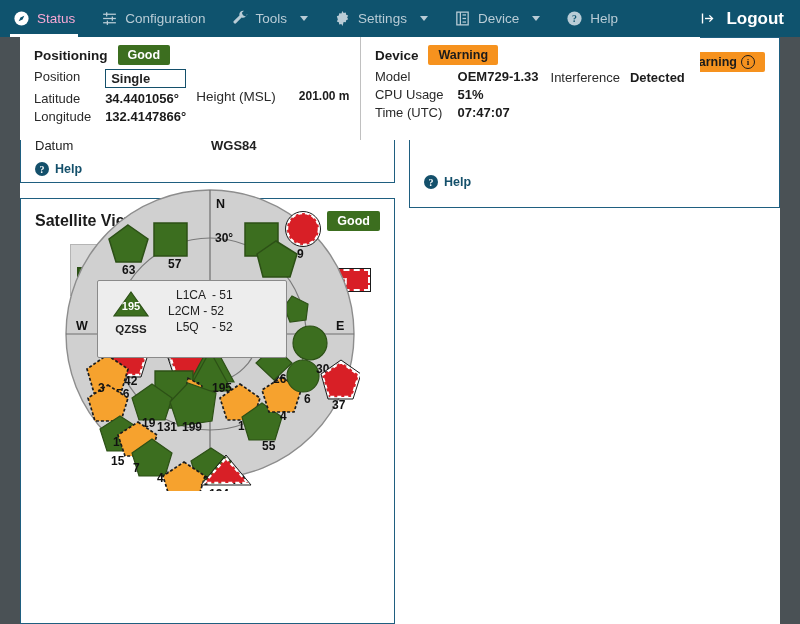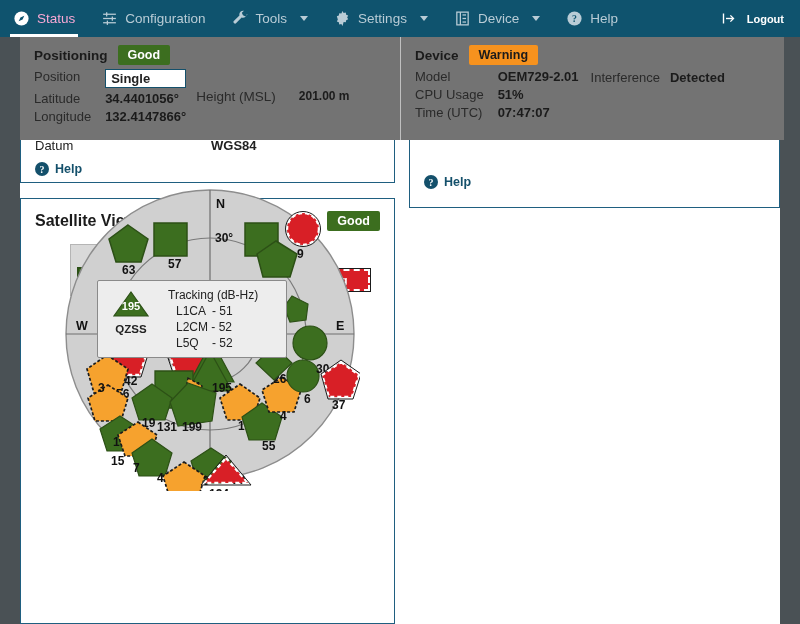--- a/index.html
+++ b/index.html
@@ -24,21 +24,21 @@
   .nav-item.active::after{
     content:"";position:absolute;left:10px;right:10px;bottom:0;height:3px;background:#ffffff;
   }
   .nav-item .caret{
     width:0;height:0;border-left:4px solid transparent;border-right:4px solid transparent;
     border-top:5px solid #b9ccd6;margin-left:6px;
   }
   .nav-spacer{flex:1;}
   .nav-logout{
     display:flex;align-items:center;gap:11px;color:#fff;font-weight:bold;
-    font-size:11px;padding:0 16px 0 10px;height:37px;cursor:pointer;
+    font-size:17px;padding:0 16px 0 10px;height:37px;cursor:pointer;
   }
   .ico{display:inline-flex;align-items:center;justify-content:center;}
   .ico svg{display:block;}
 
   
   .page{
     position:absolute;left:20px;top:37px;width:760px;height:587px;
     background:#ffffff;overflow:hidden;
   }
 
@@ -71,22 +71,22 @@
   .badge.good{background:#3c6e1f;}
   .badge.warn{background:#f6921e;color:#1b1b1b;}
   .badge .info-ico{
     width:12px;height:12px;border-radius:50%;border:1.4px solid #1b1b1b;
     display:inline-flex;align-items:center;justify-content:center;
     font-size:9px;font-weight:bold;font-family:"Liberation Serif",serif;
   }
 
   
   .summary{
-    position:absolute;left:20px;top:37px;width:764px;height:103px;
-    background:#737373;display:flex;z-index:40;box-sizing:border-box;
+    position:absolute;left:20px;top:37px;width:680px;height:103px;
+    background:#ffffff;display:flex;z-index:40;box-sizing:border-box;
   }
   .summary-col{padding:8px 0 0 14px;box-sizing:border-box;}
   .summary-col.left{width:380px;}
   .summary-col.right{width:380px;border-left:1px solid #c0c0c0;}
   .sum-title-row{display:flex;align-items:center;gap:10px;margin-bottom:4px;}
   .sum-title{font-size:13.5px;font-weight:bold;color:#1b1b1b;}
   .sum-grid{display:flex;}
   .sum-kv{display:grid;grid-template-columns:auto auto;row-gap:3px;column-gap:14px;}
   .sum-k{font-size:13px;color:#2a2a2a;}
   .sum-v{font-size:13px;font-weight:bold;color:#1b1b1b;}
@@ -393,23 +393,22 @@
 
   <div class="tooltip" style="left:77px;top:243px;">
     <div class="tt-sat">
       <svg width="40" height="30" viewBox="0 0 40 30">
           <polygon points="20,3 37,27 3,27" fill="#3c6e1f" stroke="#2c5016" stroke-width="1.2"></polygon>
         <text x="20" y="21" font-size="11" font-weight="bold" fill="#ffffff" text-anchor="middle" font-family="Liberation Sans, sans-serif">195</text>
         </svg>
       <div class="sys">QZSS</div>
     </div>
     <div class="tt-col2">
-      <div>Tracking (dB-Hz)</div>
       <div class="tt-mono" style="margin-left:8px;">L1CA  - 51</div>
-      <div class="tt-mono" style="margin-left:8px;">L2CM - 52</div>
+      <div class="tt-mono" style="">L2CM - 52</div>
       <div class="tt-mono" style="margin-left:8px;">L5Q    - 52</div>
     </div>
   </div>
 
 </div>
 
 <div class="summary">
 
   <div class="summary-col left">
     <div class="sum-title-row">
@@ -437,21 +436,21 @@
   <div class="summary-col right">
     <div class="sum-title-row">
       <span class="sum-title">Device</span>
       <span class="badge warn">
         <span>Warning</span>
       </span>
     </div>
     <div class="sum-grid">
       <div class="sum-kv">
         <span class="sum-k">Model</span>
-        <span class="sum-v">OEM729-2.01</span>
+        <span class="sum-v">OEM729-1.33</span>
         <span class="sum-k">CPU Usage</span>
         <span class="sum-v">51%</span>
         <span class="sum-k">Time (UTC)</span>
         <span class="sum-v">07:47:07</span>
       </div>
       <div class="sum-extra2">
         <span class="sum-k">Interference</span>
         <span class="sum-v">Detected</span>
       </div>
     </div>

